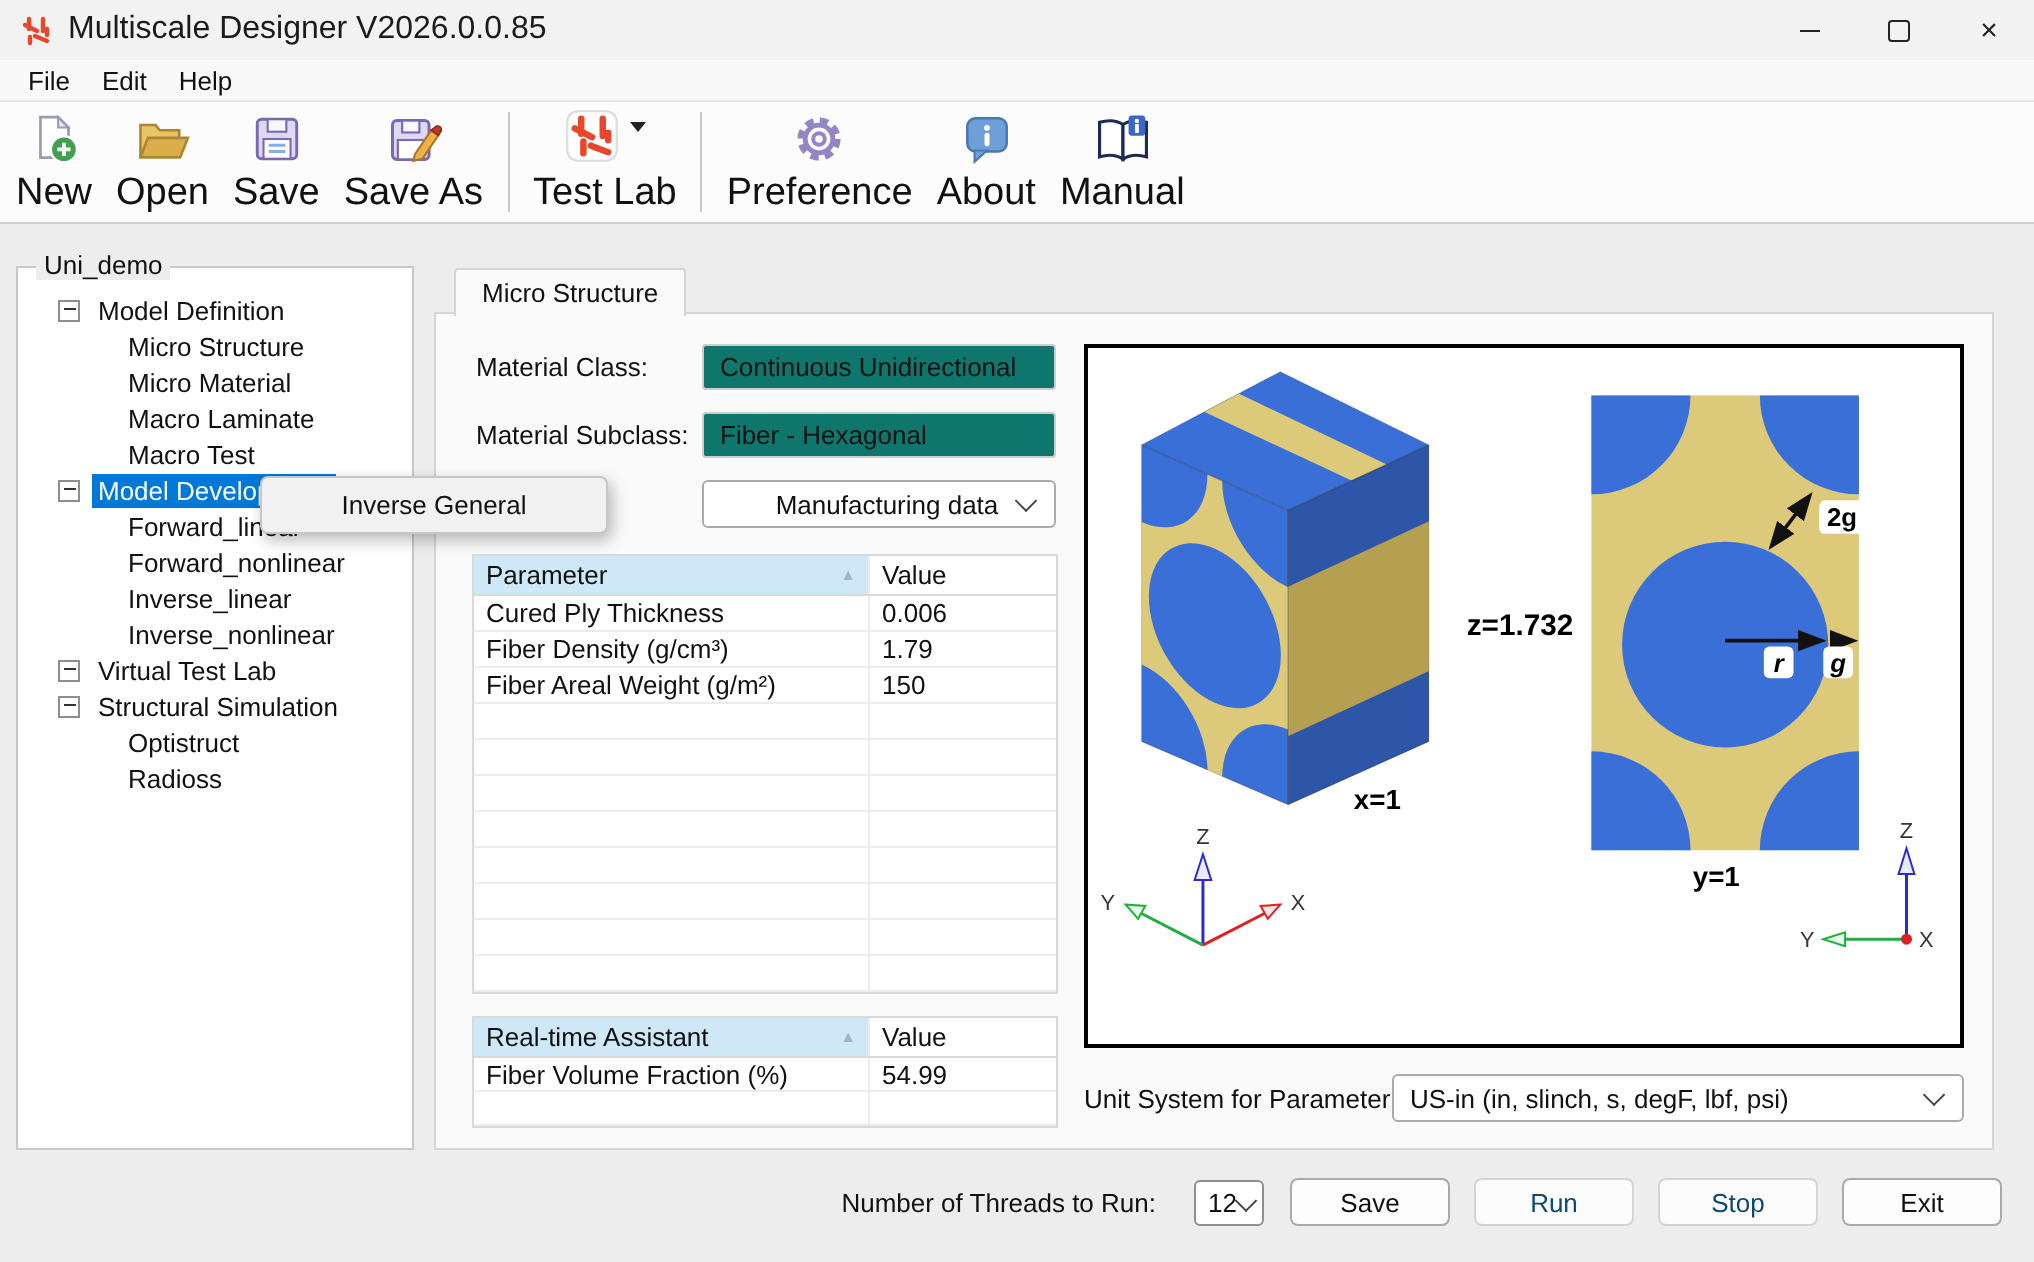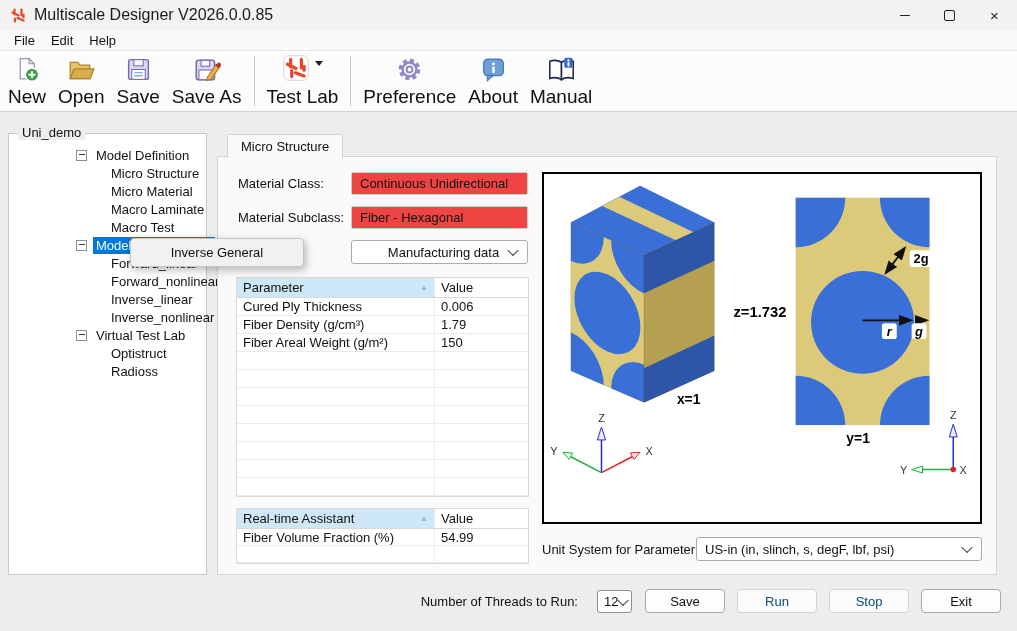--- a/index.html
+++ b/index.html
@@ -31,21 +31,21 @@
   .tb-btn .ic{height:30px;display:flex;align-items:center;}
   .tb-btn .lbl{margin-top:1px;font-size:19px;white-space:nowrap;}
   .tb-sep{width:1px;height:50px;background:#c9c9c9;margin:0 6px;}
   .dd-arrow{width:0;height:0;border-left:4px solid transparent;border-right:4px solid transparent;
             border-top:5px solid #222;margin-left:5px;margin-bottom:12px;}
 
   
   .groupbox{position:absolute;left:8px;top:133px;width:199px;height:442px;background:#fff;
             border:1px solid #c8c8c8;box-sizing:border-box;}
   .groupbox-label{position:absolute;left:18px;top:125px;background:#ededed;padding:0 4px;z-index:3;}
-  .tree{padding-top:12px;margin-left:47px;}
+  .tree{padding-top:12px;}
   .tree-row{height:18px;display:flex;align-items:center;padding-left:20px;white-space:nowrap;}
   .tree-row.lvl1{padding-left:52px;}
   .expand-box{width:9px;height:9px;border:1px solid #8f8f8f;background:#fff;position:relative;
               margin-right:6px;flex:none;}
   .expand-box::after{content:"";position:absolute;left:1.5px;top:3.5px;width:6px;height:0;
                      border-top:1px solid #333;}
   .tree-label{padding:1px 3px;}
   .tree-label.selected{background:#0078d7;color:#fff;}
 
   
@@ -53,21 +53,21 @@
                  border:1px solid #c6c6c6;border-radius:4px;box-shadow:2px 3px 8px rgba(0,0,0,.28);
                  display:flex;align-items:center;justify-content:center;z-index:40;}
 
   
   .tab{position:absolute;left:227px;top:134px;height:23px;padding:0 13px;background:#fafafa;
        border:1px solid #d5d5d5;border-bottom:none;border-radius:2px 2px 0 0;display:flex;
        align-items:center;z-index:2;}
   .panel{position:absolute;left:217px;top:156px;width:780px;height:419px;background:#fafafa;
          border:1px solid #d5d5d5;box-sizing:border-box;}
   .fld-label{position:absolute;height:23px;display:flex;align-items:center;}
-  .ro-field{position:absolute;width:177px;height:23px;background:#ef4444;border:1px solid #cdcdcd;
+  .ro-field{position:absolute;width:177px;height:23px;background:#0f766e;border:1px solid #cdcdcd;
             border-radius:2px;box-sizing:border-box;display:flex;align-items:center;padding-left:8px;}
   .combo{position:absolute;background:#fff;border:1px solid #ababab;border-radius:3px;
          box-sizing:border-box;display:flex;align-items:center;padding-left:8px;}
   .chev{position:absolute;right:10px;top:50%;width:7px;height:7px;border-right:1.4px solid #444;
         border-bottom:1.4px solid #444;transform:translateY(-70%) rotate(45deg);}
 
   
   .data-table{position:absolute;width:293px;background:#fff;border:1px solid #d9d9d9;box-sizing:border-box;}
   .t-head{display:flex;height:19px;border-bottom:1px solid #d9d9d9;}
   .t-hcell{display:flex;align-items:center;padding-left:6px;box-sizing:border-box;}
@@ -261,20 +261,24 @@
         </div>
         <div class="tree-row lvl1">
           <span class="tree-label">Inverse_linear</span>
         </div>
         <div class="tree-row lvl1">
           <span class="tree-label">Inverse_nonlinear</span>
         </div>
         <div class="tree-row">
           <span class="expand-box"></span>
           <span class="tree-label">Virtual Test Lab</span>
+        </div>
+        <div class="tree-row">
+          <span class="expand-box"></span>
+          <span class="tree-label">Structural Simulation</span>
         </div>
         <div class="tree-row lvl1">
           <span class="tree-label">Optistruct</span>
         </div>
         <div class="tree-row lvl1">
           <span class="tree-label">Radioss</span>
         </div>
       </div>
   </div>
 

